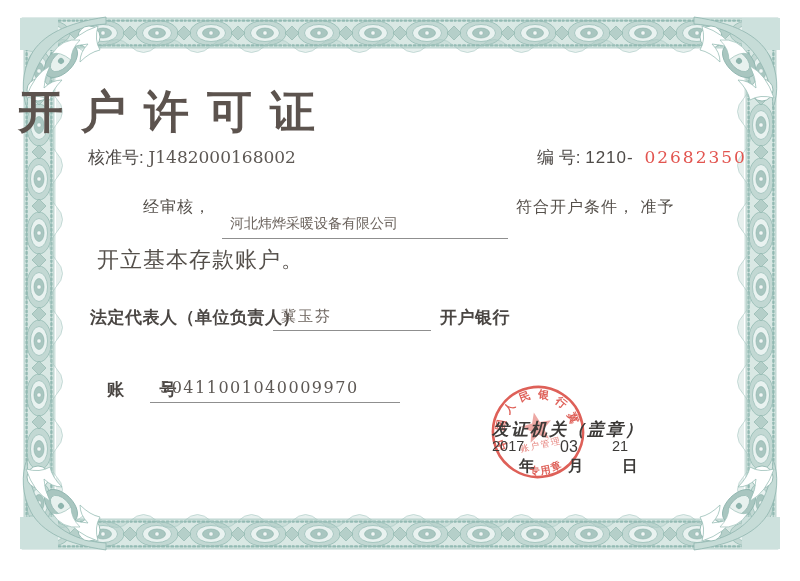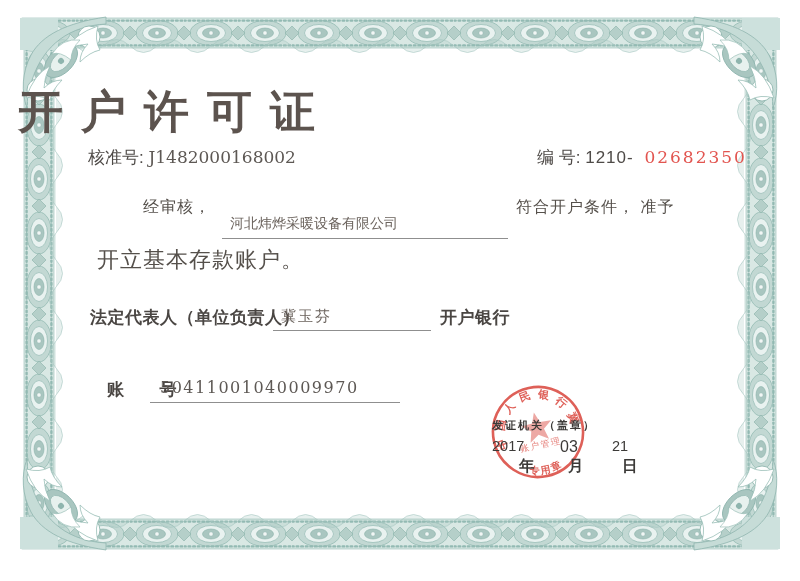--- a/index.html
+++ b/index.html
@@ -141,21 +141,21 @@
   <div class="abs fill-line" style="left:273px;top:303px;width:158px;height:27px;">
     <span class="fill-val" style="font-size:15px;padding-left:8px;display:inline-block;margin-top:4px;letter-spacing:2px;">冀玉芬</span>
   </div>
   <div class="abs label" style="left:440px;top:306px;">开户银行</div>
 
   <div class="abs label" style="left:95px;top:378px;margin-left:12px;">账　　号</div>
   <div class="abs fill-line" style="left:150px;top:374px;width:250px;height:28px;">
     <span class="fill-val" style="font-size:16px;padding-left:10px;display:inline-block;margin-top:4px;letter-spacing:1.5px;color:#5d5854;">50411001040009970</span>
   </div>
 
-  <div class="abs issue-text" style="left:492px;top:418px;font-size:11px;font-weight:700;letter-spacing:2px;">发证机关（盖章）</div>
+  <div class="abs issue-text" style="left:492px;top:418px;font-size:17px;font-weight:700;letter-spacing:2px;font-style:italic;">发证机关（盖章）</div>
   <div class="abs issue-text" style="left:492px;top:438px;font-size:14.5px;">2017</div>
   <div class="abs issue-text" style="left:560px;top:438px;font-size:16px;">03</div>
   <div class="abs issue-text" style="left:612px;top:438px;font-size:14.5px;">21</div>
   <div class="abs issue-text" style="left:519px;top:456px;font-size:15.5px;font-weight:600;">年</div>
   <div class="abs issue-text" style="left:568px;top:456px;font-size:15.5px;font-weight:600;">月</div>
   <div class="abs issue-text" style="left:622px;top:456px;font-size:15.5px;font-weight:600;">日</div>
 
 </div>
 
 </body></html>

